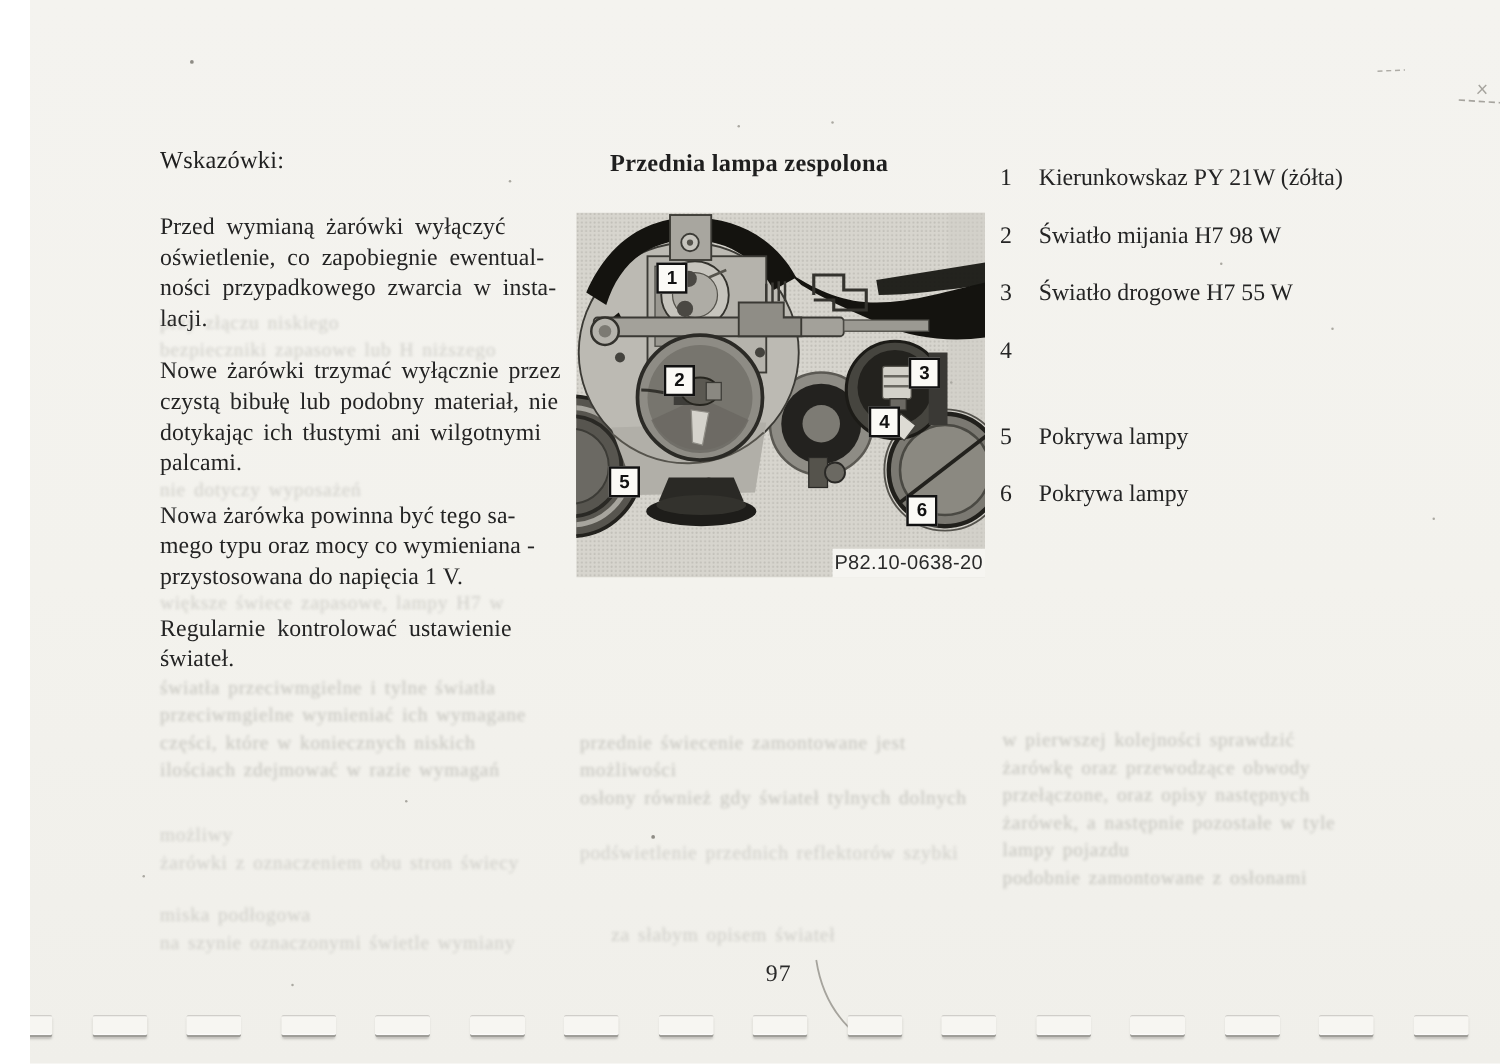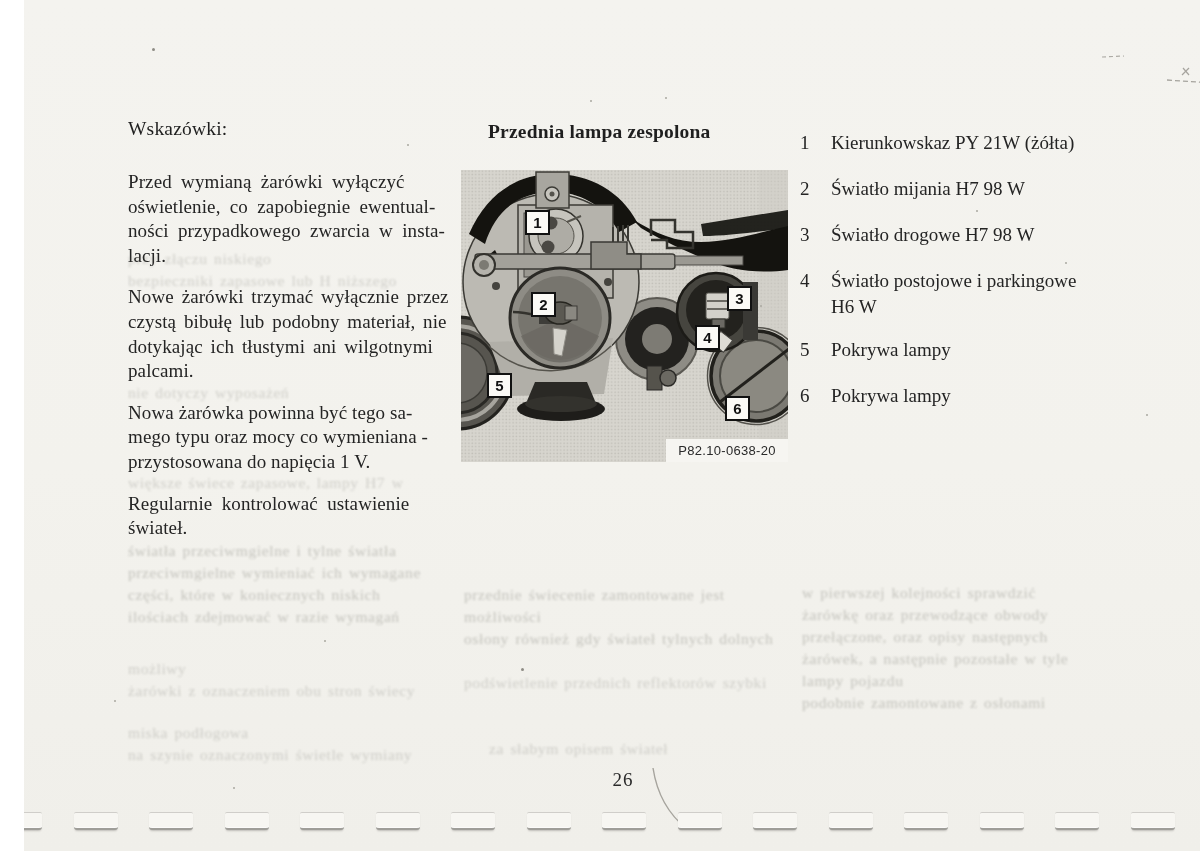--- a/index.html
+++ b/index.html
@@ -25,21 +25,21 @@
   
   .figure{position:absolute;left:437px;top:170px;width:327px;height:292px;}
   .figure svg{position:absolute;inset:0;}
   .callout{
     position:absolute;width:21px;height:21px;background:#fbfaf6;border:2px solid #111;
     display:flex;align-items:center;justify-content:center;
     font-family:"Liberation Sans","DejaVu Sans",sans-serif;font-weight:bold;font-size:15px;color:#111;
   }
   .fig-caption{
     position:absolute;right:0px;bottom:0px;width:122px;height:23px;background:#f6f5f1;
-    font-family:"Liberation Sans","DejaVu Sans",sans-serif;font-size:13px;color:#2a2a2a;
+    font-family:"Liberation Sans","DejaVu Sans",sans-serif;font-size:16px;color:#2a2a2a;
     display:flex;align-items:center;justify-content:center;letter-spacing:.3px;
   }
 
   
   .col-right{position:absolute;left:776px;top:118px;width:345px;}
   .ref-item{position:absolute;display:flex;font-size:19px;line-height:26px;color:#242424;}
   .ref-num{width:31px;flex:0 0 31px;}
   .ref-text{width:272px;}
 
   
@@ -214,25 +214,24 @@
     <div class="ref-item" style="top:12px;">
       <span class="ref-num">1</span>
       <span class="ref-text">Kierunkowskaz PY 21W (żółta)</span>
     </div>
     <div class="ref-item" style="top:58px;">
       <span class="ref-num">2</span>
       <span class="ref-text">Światło mijania H7 98 W</span>
     </div>
     <div class="ref-item" style="top:104px;">
       <span class="ref-num">3</span>
-      <span class="ref-text">Światło drogowe H7 98 W</span>
+      <span class="ref-text">Światło drogowe H7 55 W</span>
     </div>
     <div class="ref-item" style="top:150px;">
       <span class="ref-num">4</span>
-      <span class="ref-text">Światło postojowe i parkingowe H6 W</span>
     </div>
     <div class="ref-item" style="top:219px;">
       <span class="ref-num">5</span>
       <span class="ref-text">Pokrywa lampy</span>
     </div>
     <div class="ref-item" style="top:265px;">
       <span class="ref-num">6</span>
       <span class="ref-text">Pokrywa lampy</span>
     </div>
   </div>
@@ -253,21 +252,21 @@
 osłony również gdy świateł tylnych dolnych</div>
   <div class="ghost light" style="left:440px;top:672px;width:330px;">podświetlenie przednich reflektorów szybki</div>
   <div class="ghost light" style="left:465px;top:738px;width:300px;">za słabym opisem świateł</div>
   <div class="ghost" style="left:778px;top:582px;width:335px;">w pierwszej kolejności sprawdzić
 żarówkę oraz przewodzące obwody
 przełączone, oraz opisy następnych
 żarówek, a następnie pozostałe w tyle
 lampy pojazdu
 podobnie zamontowane z osłonami</div>
 
-  <div class="page-num">26</div>
+  <div class="page-num">97</div>
 
   <svg class="scratches" width="1200" height="851">
     <path d="M 629,768 C 633,794 644,814 663,829" fill="none" stroke="#9d9b95" stroke-width="1.4" opacity=".9"></path>
     <line x1="1078" y1="57" x2="1100" y2="56" stroke="#aeaca6" stroke-width="1.2" stroke-dasharray="4 3"></line>
     <line x1="1143" y1="80" x2="1188" y2="83" stroke="#a6a49e" stroke-width="1.3" stroke-dasharray="5 3"></line>
     <line x1="1159" y1="68" x2="1165" y2="75" stroke="#a6a49e" stroke-width="1.2"></line>
     <line x1="1165" y1="68" x2="1158" y2="75" stroke="#a6a49e" stroke-width="1.2"></line>
   </svg>
 
   <div class="speck dark" style="left:128px;top:48px;"></div>

